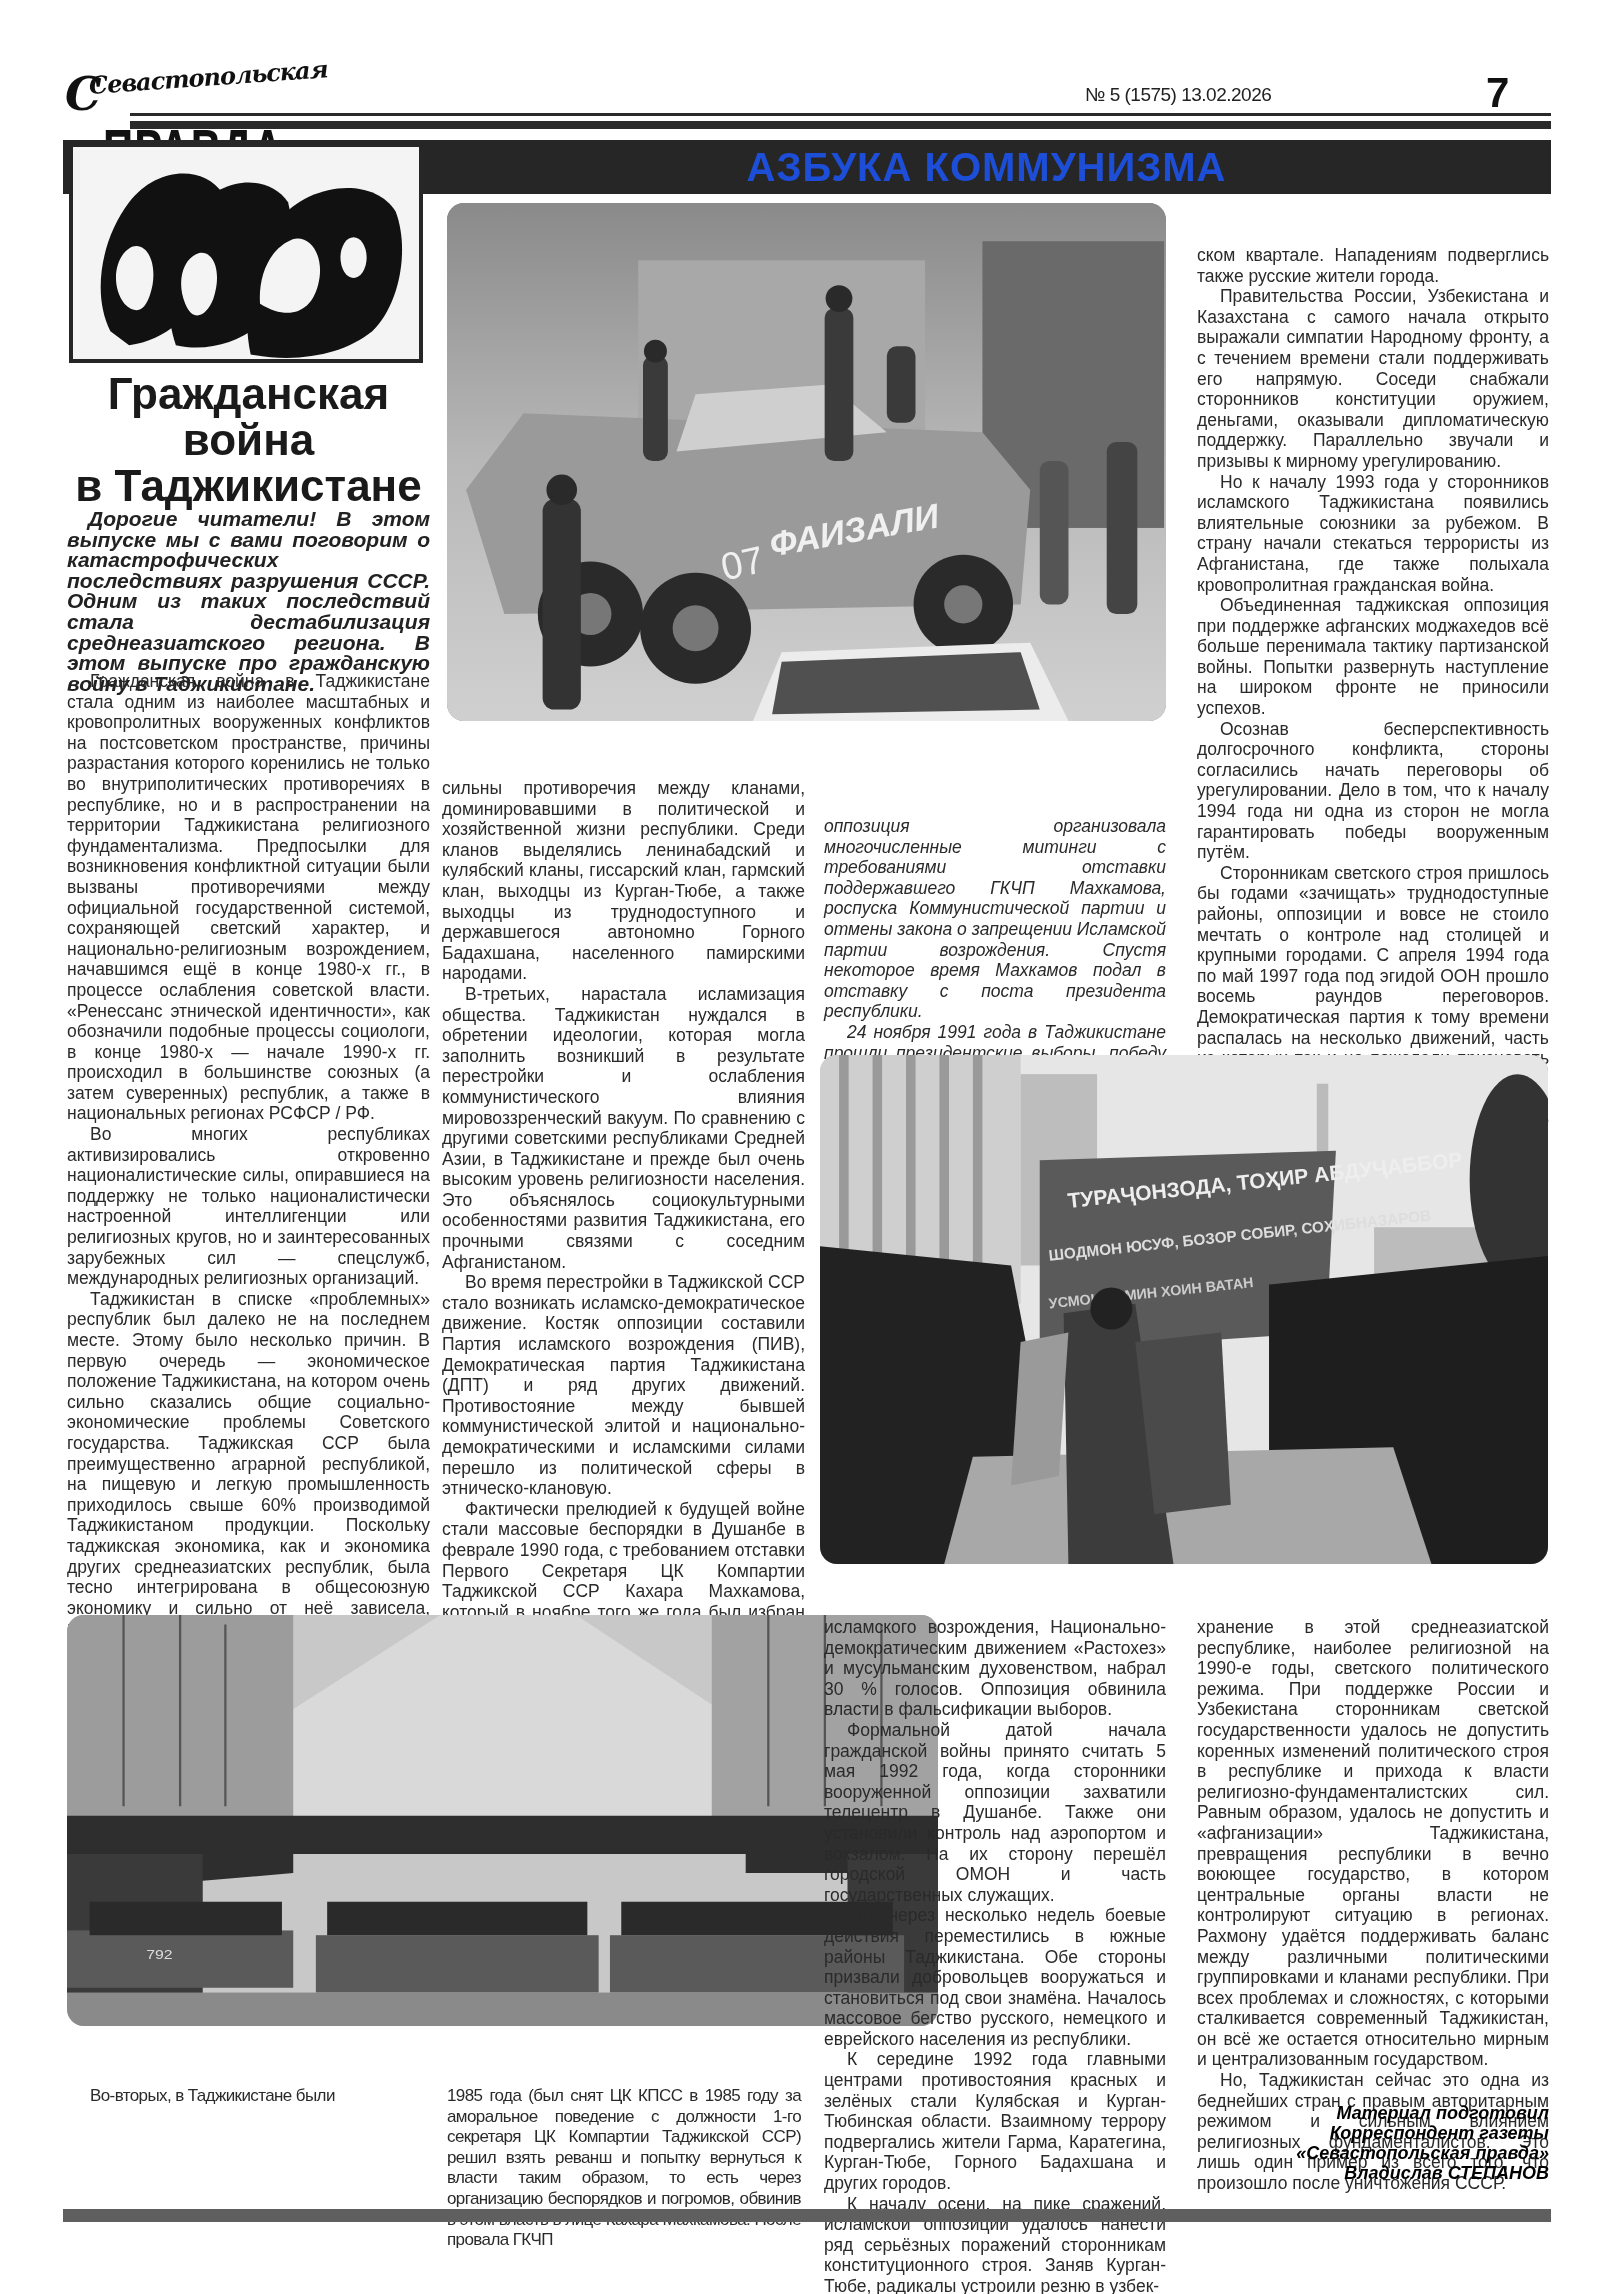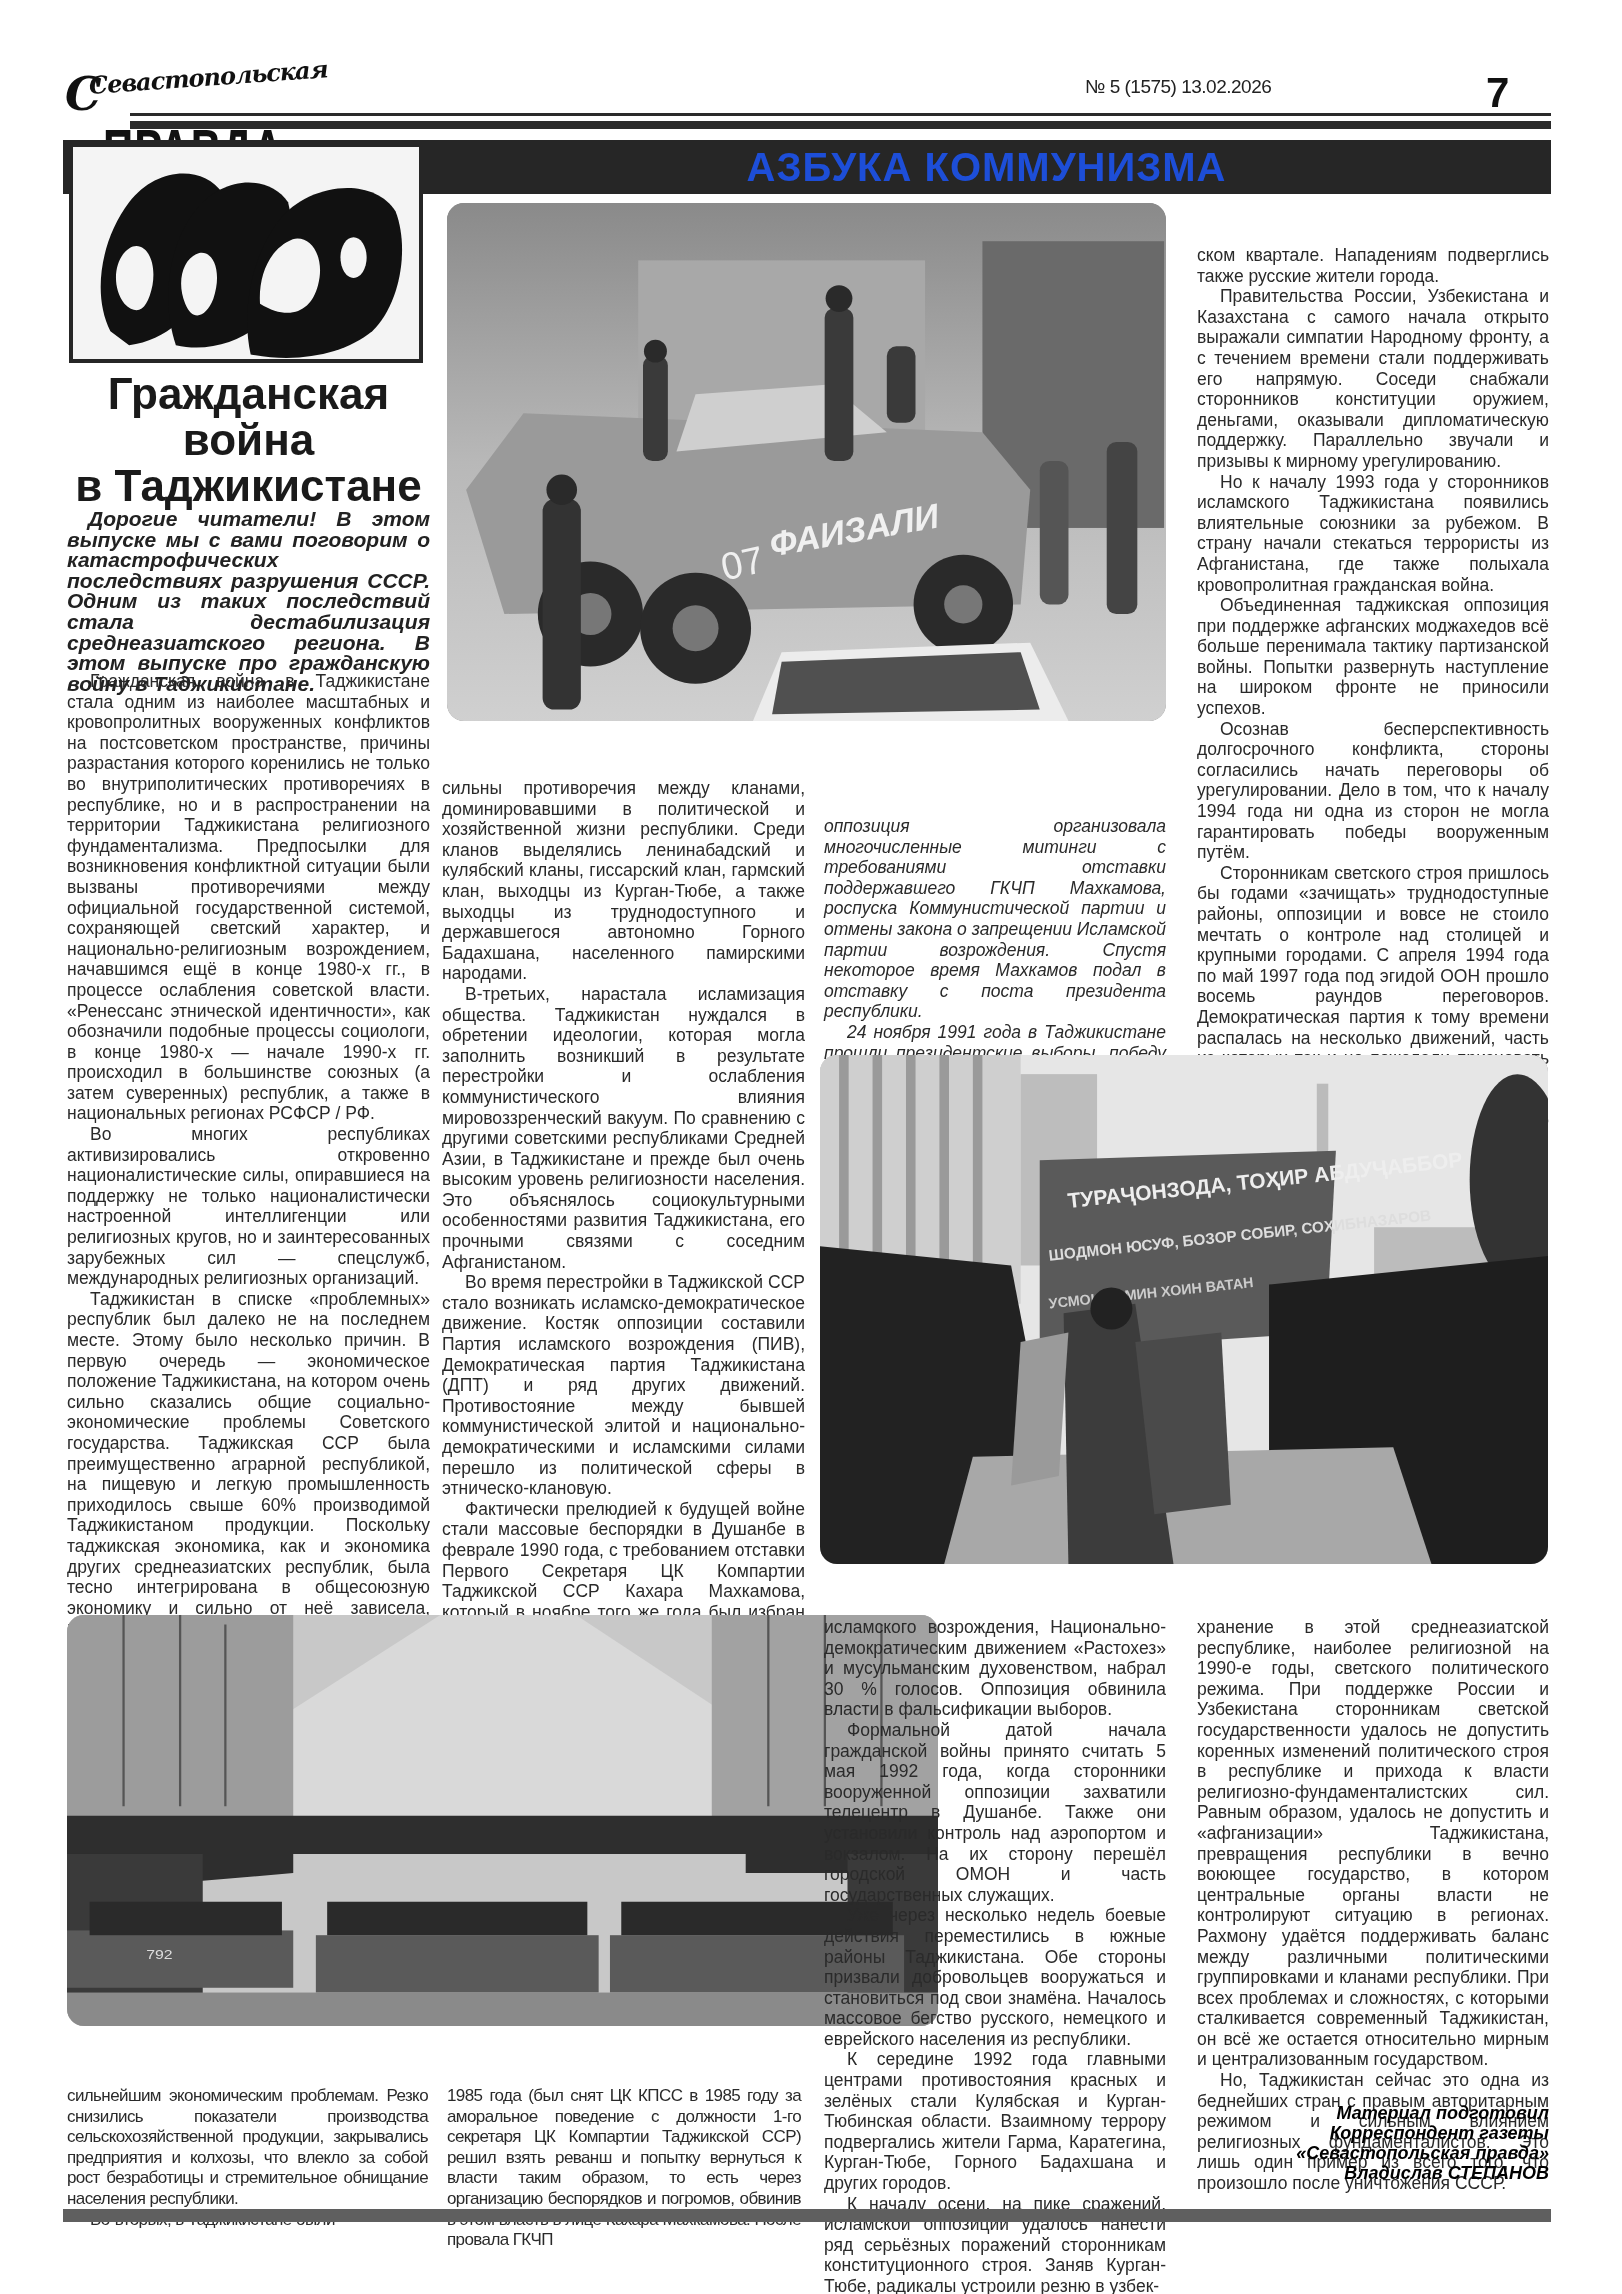--- a/index.html
+++ b/index.html
@@ -4,21 +4,21 @@
 <style>
   * { box-sizing: border-box; margin: 0; padding: 0; }
   html, body { width: 1622px; height: 2294px; background: #ffffff; overflow: hidden; }
   body { position: relative; font-family: "Liberation Sans", sans-serif; color: #1c1c1c; }
 
   .masthead-logo { position: absolute; left: 63px; top: 67px; width: 191px; height: 124px; }
   .logo-script { position: absolute; left: 0; top: 0; font-family: "DejaVu Serif", serif; font-style: italic; font-weight: bold; font-size: 24px; letter-spacing: -1px; color: #111; transform: rotate(-4deg); transform-origin: left top; }
   .logo-big-c { position: absolute; left: 1.9px; top: 0px; font-family: "DejaVu Serif", serif; font-style: italic; font-weight: bold; font-size: 46px; color:#111; }
   .logo-pravda { position: absolute; left: 40px; top: 52px; font-family: "Liberation Sans", sans-serif; font-weight: bold; font-size: 42px; letter-spacing: 1px; color: #111; transform: scaleY(1.35); transform-origin: left top; }
 
-  .issue-info { position: absolute; left: 1085px; top: 76px; font-size: 19px; color: #222; letter-spacing: -0.5px; }
+  .issue-info { position: absolute; left: 1085px; top: 84px; font-size: 19px; color: #222; letter-spacing: -0.5px; }
   .page-number { position: absolute; left: 1486px; top: 69px; font-size: 42px; font-weight: bold; color: #111; }
   .rule-thin { position: absolute; left: 130px; top: 113px; width: 1421px; height: 2.9px; background: #2a2a2a; }
   .rule-thick { position: absolute; left: 130px; top: 121px; width: 1421px; height: 7.6px; background: #2a2a2a; }
 
   .rubric-bar { position: absolute; left: 63px; top: 140px; width: 1488px; height: 54px; background: #262626; }
   .rubric-title { position: absolute; left: 421px; top: 140px; width: 1131px; height: 54px; text-align: center; color: #1d4ed8; font-weight: bold; font-size: 40px; line-height: 55px; letter-spacing: 1px; }
 
   .emblem { position: absolute; left: 69px; top: 143px; width: 354px; height: 220px; border: 4.8px solid #262626; background: #f4f4f4; overflow: hidden; }
   .emblem svg { width: 100%; height: 100%; }
 
@@ -199,21 +199,20 @@
         <rect x="20" y="300" width="170" height="35"></rect>
         <rect x="230" y="300" width="230" height="35"></rect>
         <rect x="490" y="300" width="240" height="35"></rect>
       </g>
     <text x="70" y="360" font-family="Liberation Sans, sans-serif" font-size="14" fill="#ddd">792</text>
     <rect x="0" y="395" width="770" height="35" fill="#8a8a8a"></rect>
   </svg>
 </div>
 
 <div class="col col-g">
-  <p class="cont">сильнейшим экономическим проблемам. Резко снизились показатели производства сельскохозяйственной продукции, закрывались предприятия и колхозы, что влекло за собой рост безработицы и стремительное обнищание населения республики.</p>
   <p>Во-вторых, в Таджикистане были</p>
 </div>
 
 <div class="col col-h">
   <p class="cont">1985 года (был снят ЦК КПСС в 1985 году за аморальное поведение с должности 1-го секретаря ЦК Компартии Таджикской ССР) решил взять реванш и попытку вернуться к власти таким образом, то есть через организацию беспорядков и погромов, обвинив в этом власть в лице Кахара Махкамова. После провала ГКЧП</p>
 </div>
 
 <div class="col col-e">
   <p class="cont">исламского возрождения, Национально-демократическим движением «Растохез» и мусульманским духовенством, набрал 30 % голосов. Оппозиция обвинила власти в фальсификации выборов.</p>
   <p>Формальной датой начала гражданской войны принято считать 5 мая 1992 года, когда сторонники вооруженной оппозиции захватили телецентр в Душанбе. Также они установили контроль над аэропортом и вокзалом. На их сторону перешёл городской ОМОН и часть государственных служащих.</p>

